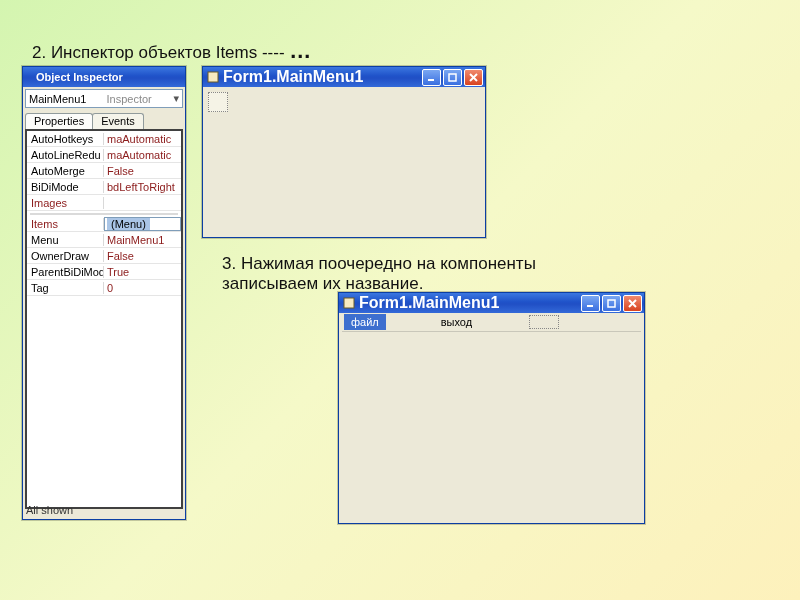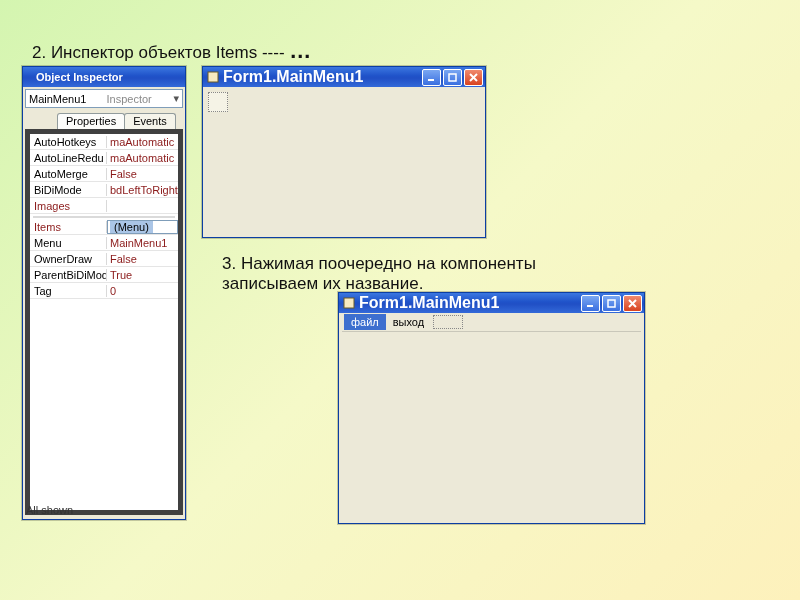--- a/index.html
+++ b/index.html
@@ -24,38 +24,38 @@
   #inspector{left:22px;top:66px;width:162px;height:452px;}
   #inspector .xp-title{font-size:11px;padding-left:13px;}
   .oi-combo{height:17px;background:#fff;border:1px solid #7f9db9;margin:2px 2px 0 2px;
     display:flex;align-items:center;padding:0 3px;font-size:11px;}
   .oi-combo .cname{color:#000;}
   .oi-combo .ctype{color:#8a8a8a;margin-left:20px;}
   .oi-combo .carrow{margin-left:auto;color:#555;}
   .oi-tabs{display:flex;margin:3px 2px 0 2px;height:18px;align-items:flex-end;}
   .oi-tab{border:1px solid #919b9c;border-bottom:none;background:#f5f4ea;
     padding:1px 8px 2px;font-size:11px;border-radius:3px 3px 0 0;margin-right:-1px;}
-  .oi-tab.active{background:#fcfcfa;position:relative;z-index:2;margin-left:32px;}
-  .oi-grid{margin:0 2px 2px 2px;border:5px solid #404040;background:#fff;height:376px;overflow:hidden;}
+  .oi-tab.active{background:#fcfcfa;position:relative;z-index:2;}
+  .oi-grid{margin:0 2px 2px 2px;border:2px solid #404040;background:#fff;height:376px;overflow:hidden;}
   .oi-row{display:flex;height:15px;border-bottom:1px solid #e5e5e5;font-size:11px;align-items:center;}
   .oi-row .pname{width:72px;padding-left:4px;color:#000;border-right:1px solid #d9d9d9;white-space:nowrap;overflow:hidden;}
   .oi-row .pval{flex:1;padding-left:3px;color:#8b1a1a;white-space:nowrap;overflow:hidden;}
   .oi-row.sel .pname{color:#8b1a1a;}
   .oi-row.sel .pval{background:#fff;border:1px solid #7f9db9;padding:0 2px;color:#000;}
   .oi-row.sel .pval .menuval{background:#aac5e6;padding:0 4px;}
   .oi-row .pname.link{color:#8b1a1a;}
   .oi-status{position:absolute;left:3px;bottom:3px;font-size:11px;color:#333;}
   .oi-hr{height:2px;background:#dadada;margin:2px 3px 0;border-bottom:1px solid #fff;}
   
   #form-small{left:202px;top:66px;width:282px;height:170px;}
   #form-big{left:338px;top:292px;width:305px;height:230px;}
   .form-client{position:absolute;left:3px;top:23px;right:3px;bottom:3px;background:#ece9d8;}
   .mm-icon{width:18px;height:18px;border:1px dotted #888;position:absolute;left:2px;top:2px;background:#f5f3e6;}
   .menu-bar{height:18px;background:#ece9d8;border-bottom:1px solid #c9c7ba;display:flex;align-items:center;
-    padding-left:2px;font-size:11px;}
+    padding-left:2px;font-size:11px;gap:48px;}
   .menu-item{padding:1px 6px;border:1px solid transparent;}
   .menu-item.sel{background:#3d6fcf;color:#fff;}
   .menu-item.ph{border:1px dotted #888;width:28px;height:12px;padding:0;margin-left:2px;}
   .dropdown{position:absolute;left:2px;top:18px;background:#f7f7f2;border:1px solid #9e9a91;
     box-shadow:2px 2px 3px rgba(0,0,0,.25);min-width:82px;}
   .dd-item{padding:2px 4px 2px 6px;font-size:11px;border-bottom:1px solid #eee;}
   .dd-item.ph{border:1px dotted #888;margin:2px;height:12px;padding:0;}
 </style>
 </head>
 <body>

